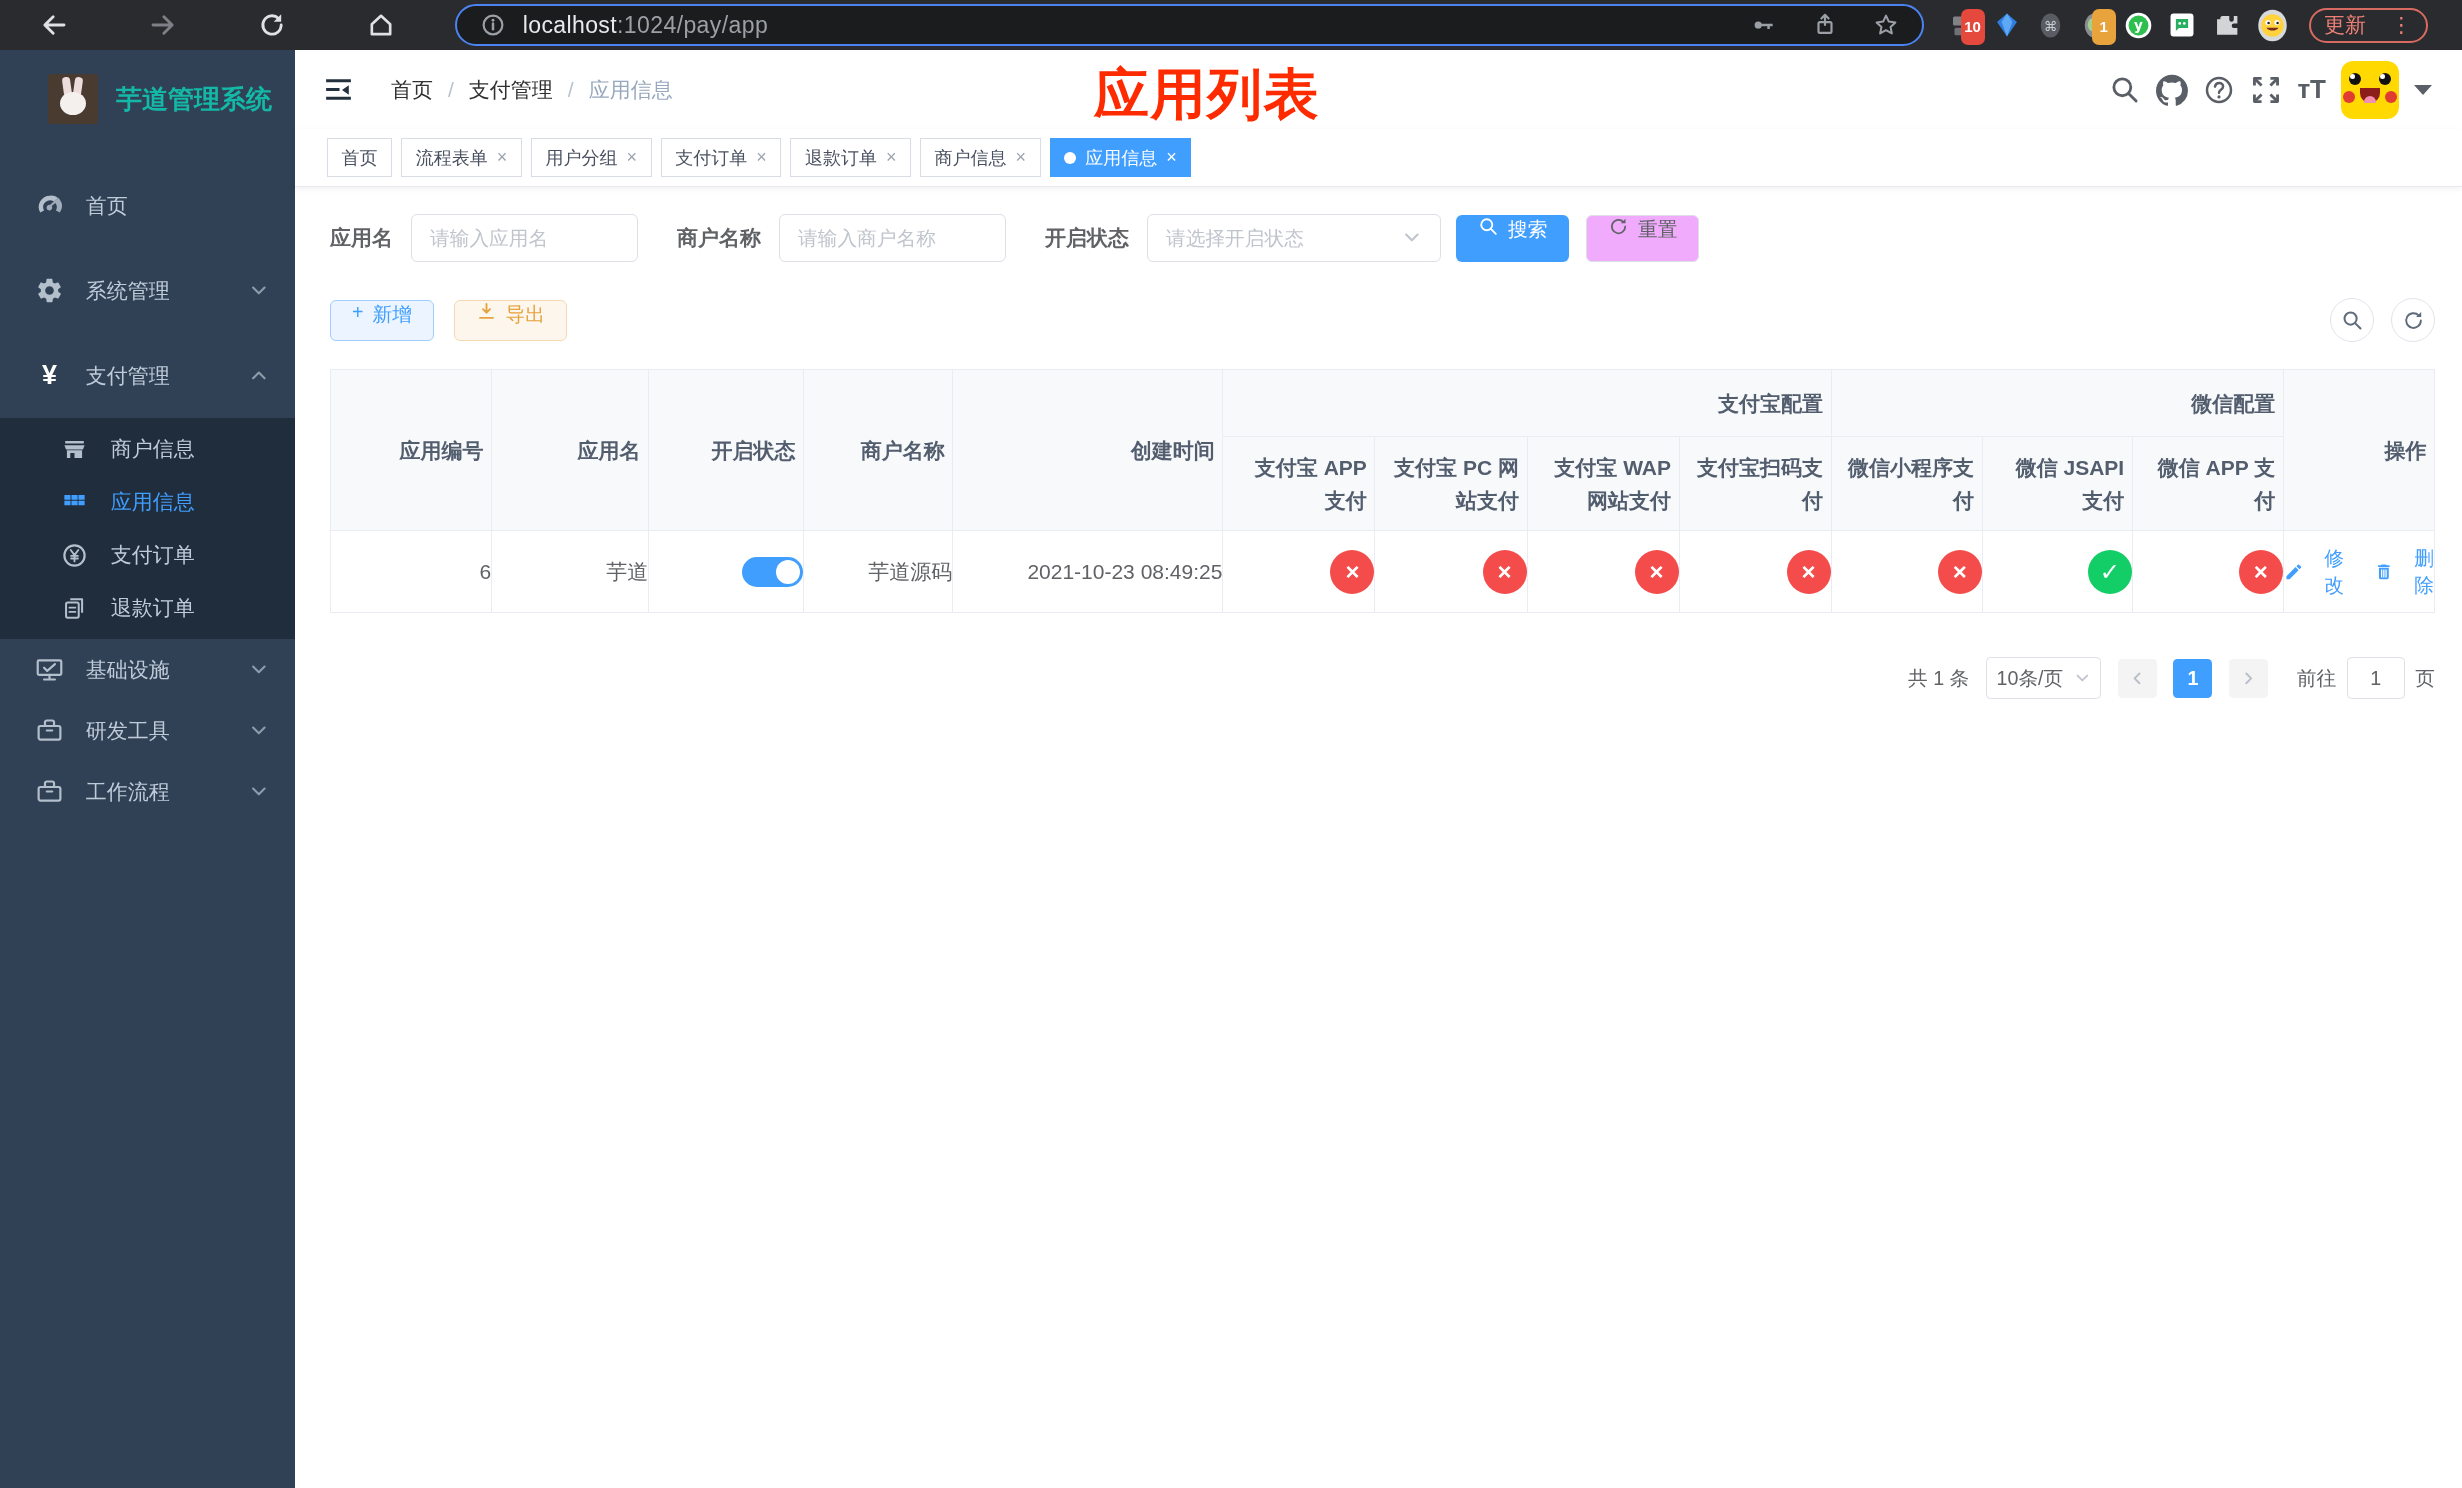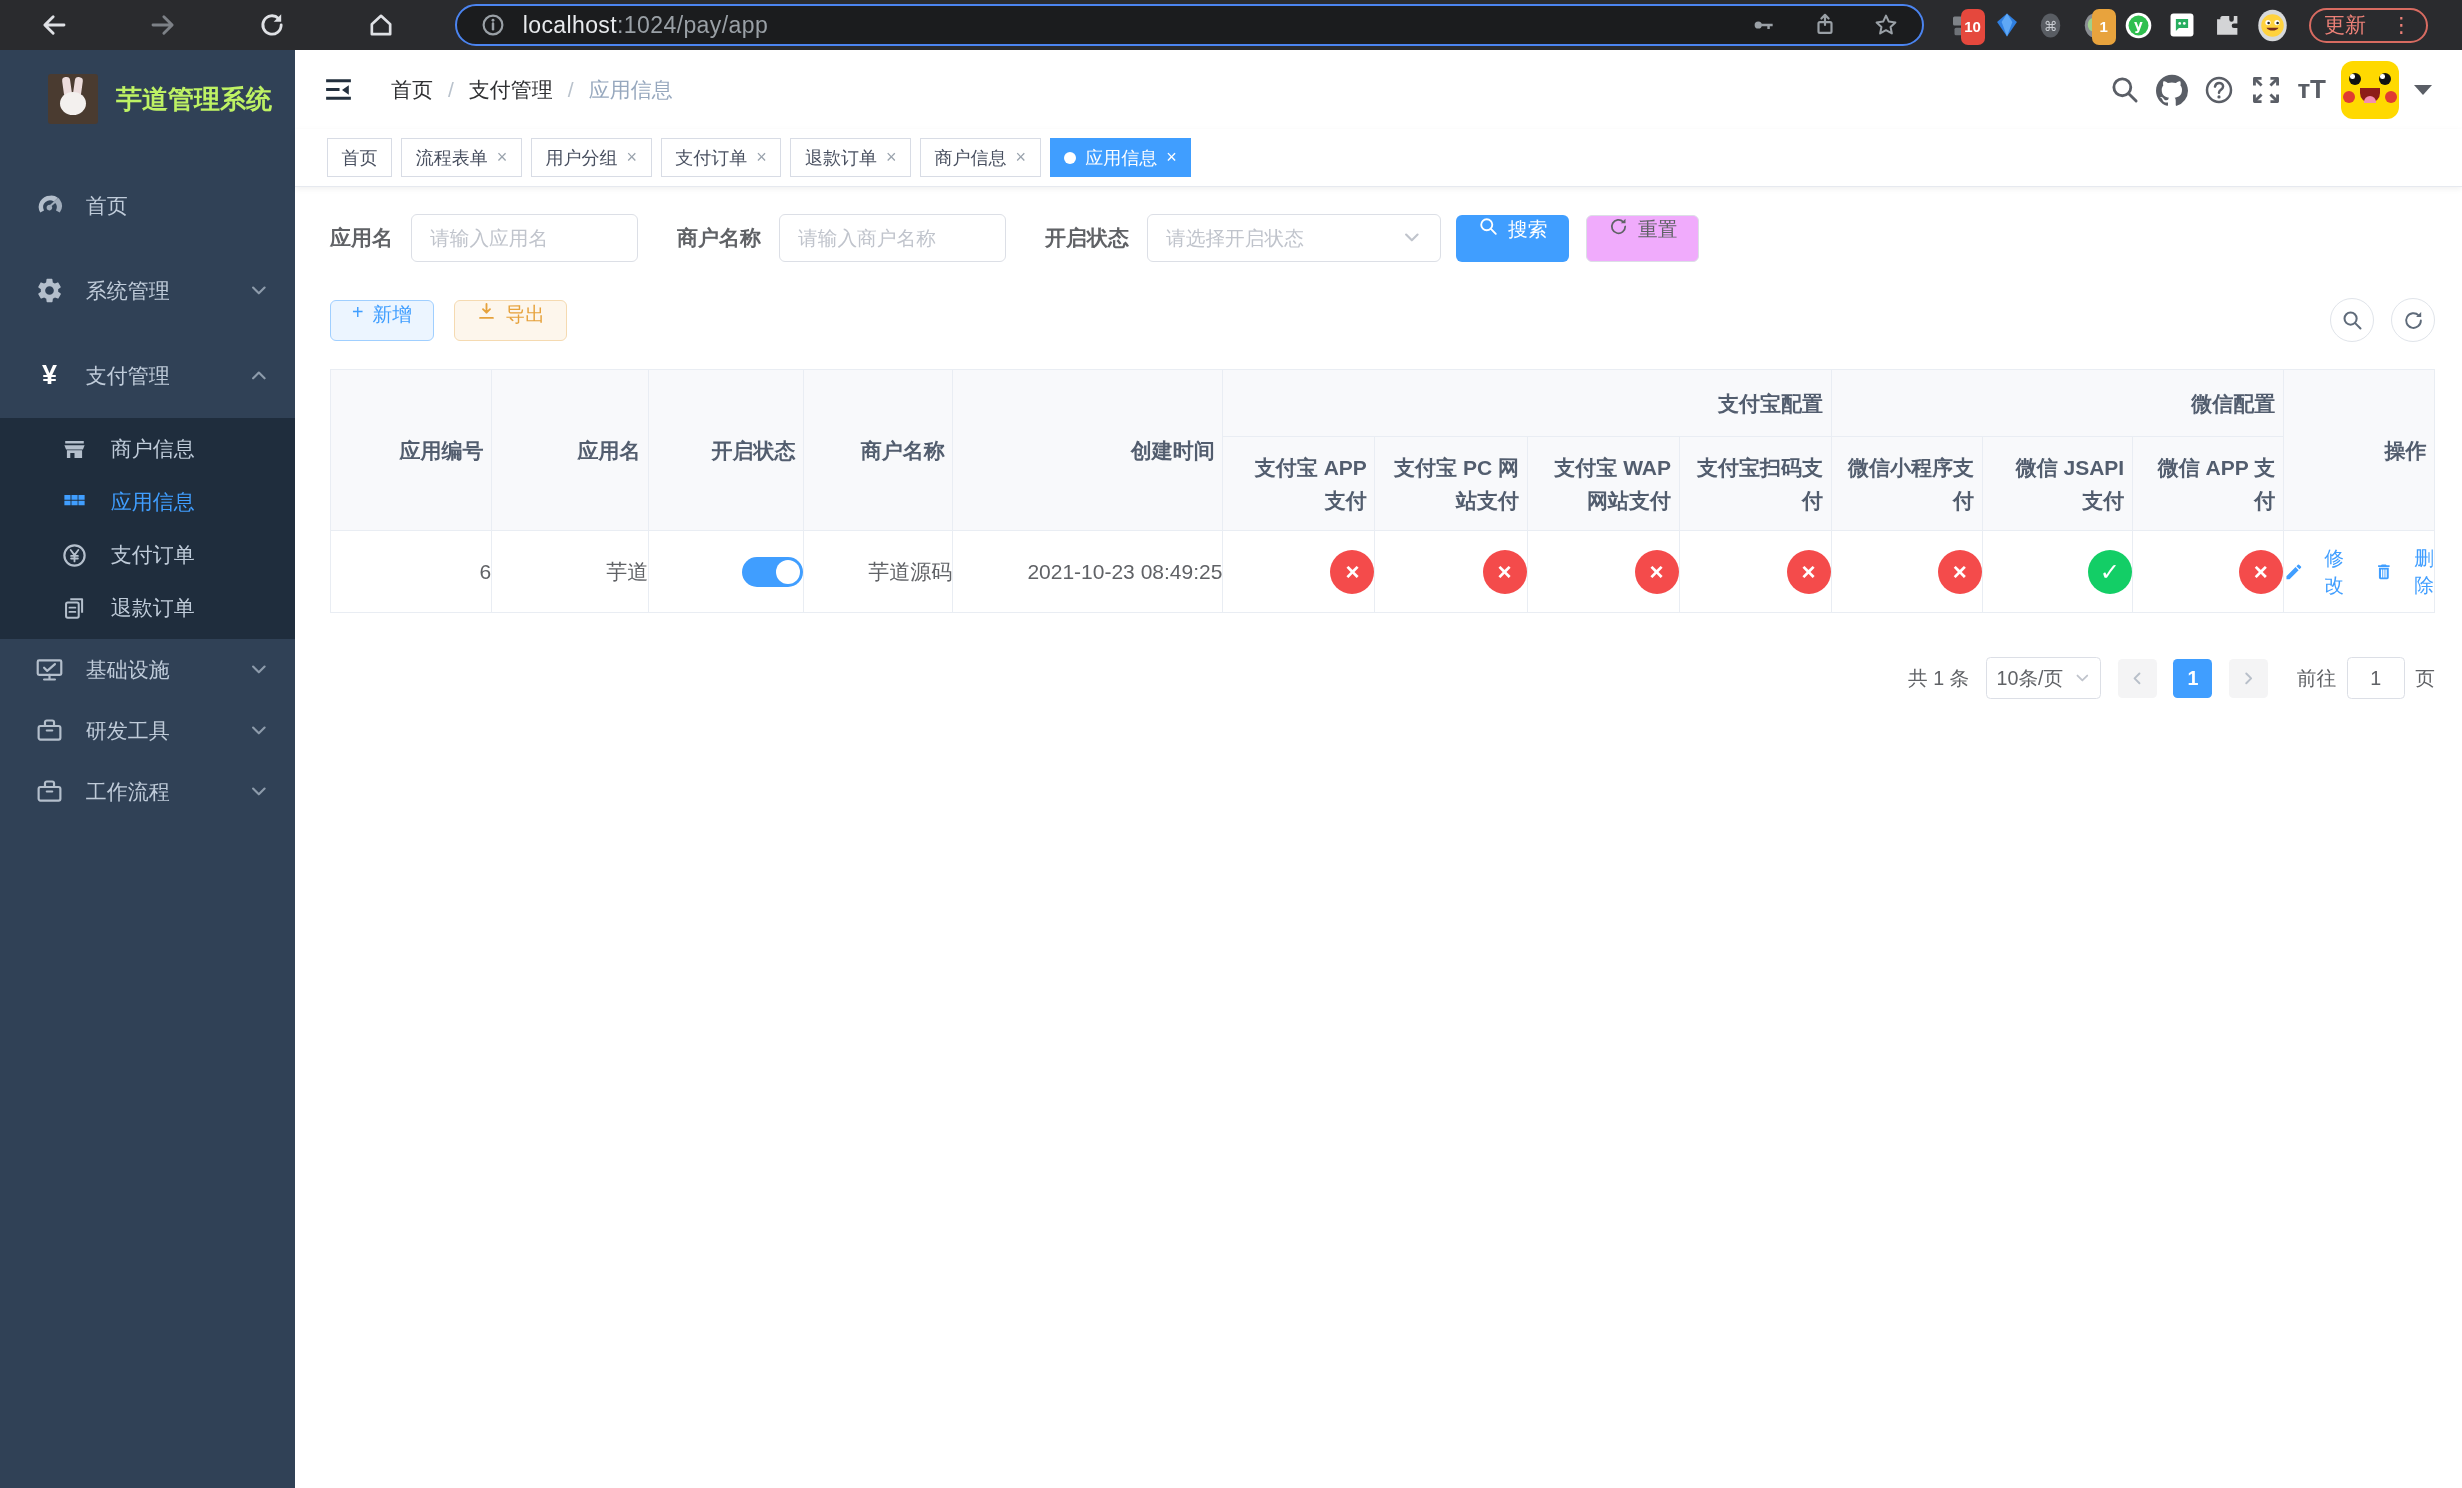--- a/index.html
+++ b/index.html
@@ -33,21 +33,21 @@
     color:#ec8077; font-size:21px; }
   .update-pill .kebab { font-size:21px; color:#ec8077; letter-spacing:0; }
 
   
   .page { position:absolute; top:50px; left:0; width:2462px; height:1439px; display:flex; }
 
   
   .sidebar { width:295px; background:#304156; color:#bfcbd9; flex-shrink:0; }
   .logo-row { display:flex; align-items:center; gap:18px; padding:15px 0 0 48px; height:83px; }
   .logo-img { width:50px; height:50px; border-radius:3px; background:#4a3b30; position:relative; overflow:hidden; flex-shrink:0; }
-  .logo-title { color:#bef264; font-size:26px; font-weight:bold; white-space:nowrap; }
+  .logo-title { color:#14b8a6; font-size:26px; font-weight:bold; white-space:nowrap; }
   .menu { margin-top:30px; }
   .m-item { display:flex; align-items:center; cursor:pointer; }
   .m-item.lvl1 { height:85px; padding:0 26px 0 33px; }
   .m-item.lvl1.short { height:61px; }
   .m-item.sub { height:53px; padding:0 26px 0 58px; }
   .submenu { background:#1f2d3d; padding:4.5px 0; }
   .m-icon { width:33px; height:33px; color:#b4bfcc; margin-right:19.7px; flex-shrink:0;
     display:flex; align-items:center; justify-content:center; font-size:27px; font-weight:bold; }
   .m-label { font-size:21px; }
   .m-arrow { margin-left:auto; width:19.7px; height:19.7px; color:#8d9bab; }
@@ -508,20 +508,21 @@
             <use href="#s-fold"></use>
           </svg>
         </span>
       <span class="crumbs">
         <span class="crumb">首页</span>
         <span class="crumb-sep">/</span>
         <span class="crumb">支付管理</span>
         <span class="crumb-sep">/</span>
         <span class="crumb last">应用信息</span>
       </span>
+      <span class="annotation">应用列表</span>
       <span class="top-right">
         <span class="tic">
             <svg width="32" height="32" viewBox="0 0 36 36">
               <use href="#s-search"></use>
             </svg>
           </span>
         <span class="tic">
             <svg width="32" height="32" viewBox="0 0 24 24">
               <use href="#s-github"></use>
             </svg>

